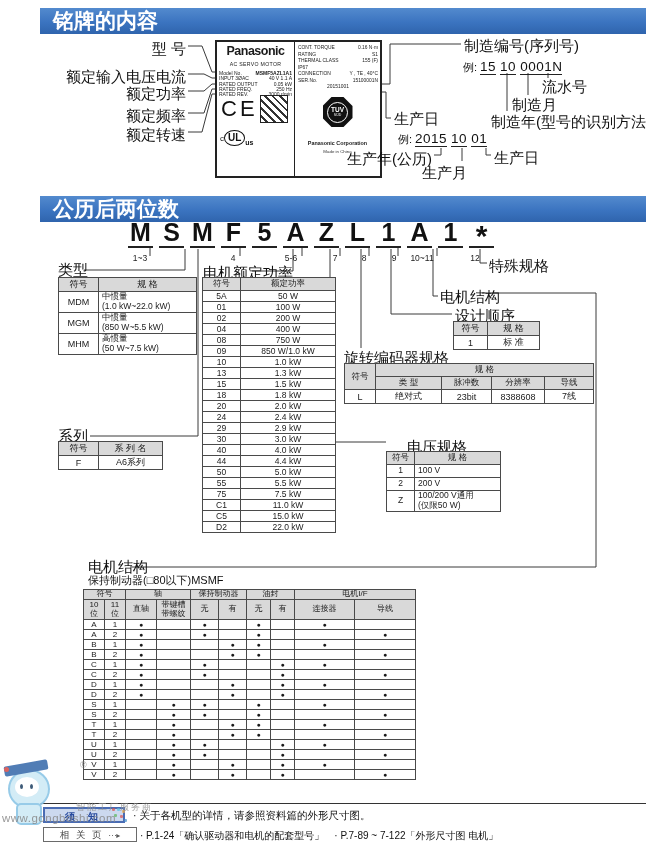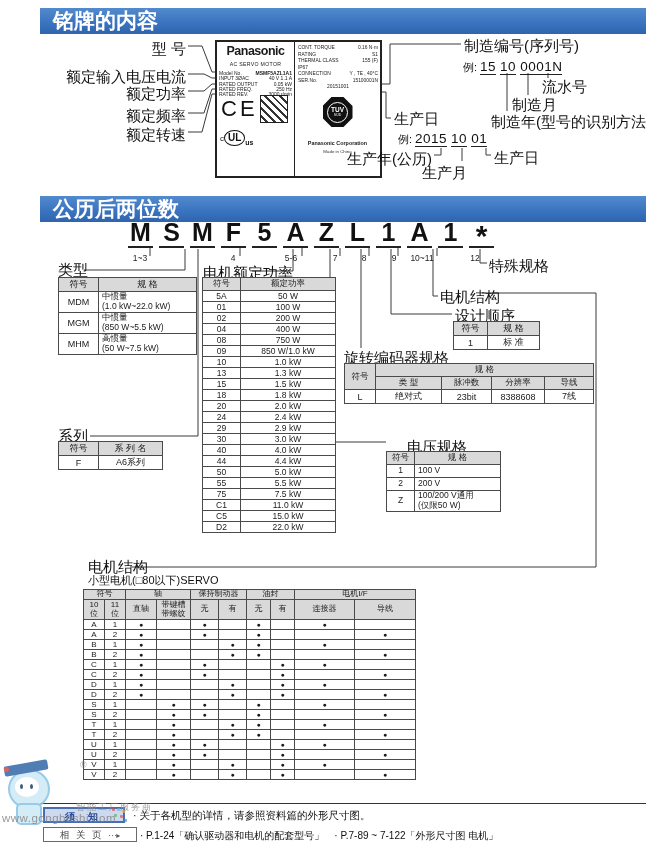--- a/index.html
+++ b/index.html
@@ -224,21 +224,21 @@
 
 <div class="lbl" style="left:58px;top:261px;">类型</div>
 <div class="lbl" style="left:58px;top:427px;">系列</div>
 <div class="lbl" style="left:203px;top:264px;">电机额定功率</div>
 <div class="lbl" style="left:489px;top:257px;">特殊规格</div>
 <div class="lbl" style="left:440px;top:288px;">电机结构</div>
 <div class="lbl" style="left:455px;top:307px;">设计顺序</div>
 <div class="lbl" style="left:344px;top:349px;">旋转编码器规格</div>
 <div class="lbl" style="left:388px;top:438px;margin-left:19px;">电压规格</div>
 <div class="lbl" style="left:88px;top:558px;">电机结构</div>
-<div class="lbl" style="left:88px;top:573px;font-size:11px;">小型电机(□80以下)SERVO</div>
+<div class="lbl" style="left:88px;top:573px;font-size:11px;">保持制动器(□80以下)MSMF</div>
 
 <table class="dtable" id="type-table" style="left:58px;top:277px;width:138px;">
   <colgroup>
       <col style="width:40px;">
       <col style="width:98px;">
     </colgroup>
   <thead>
       <tr>
         <th>符号</th>
         <th>规  格</th>

